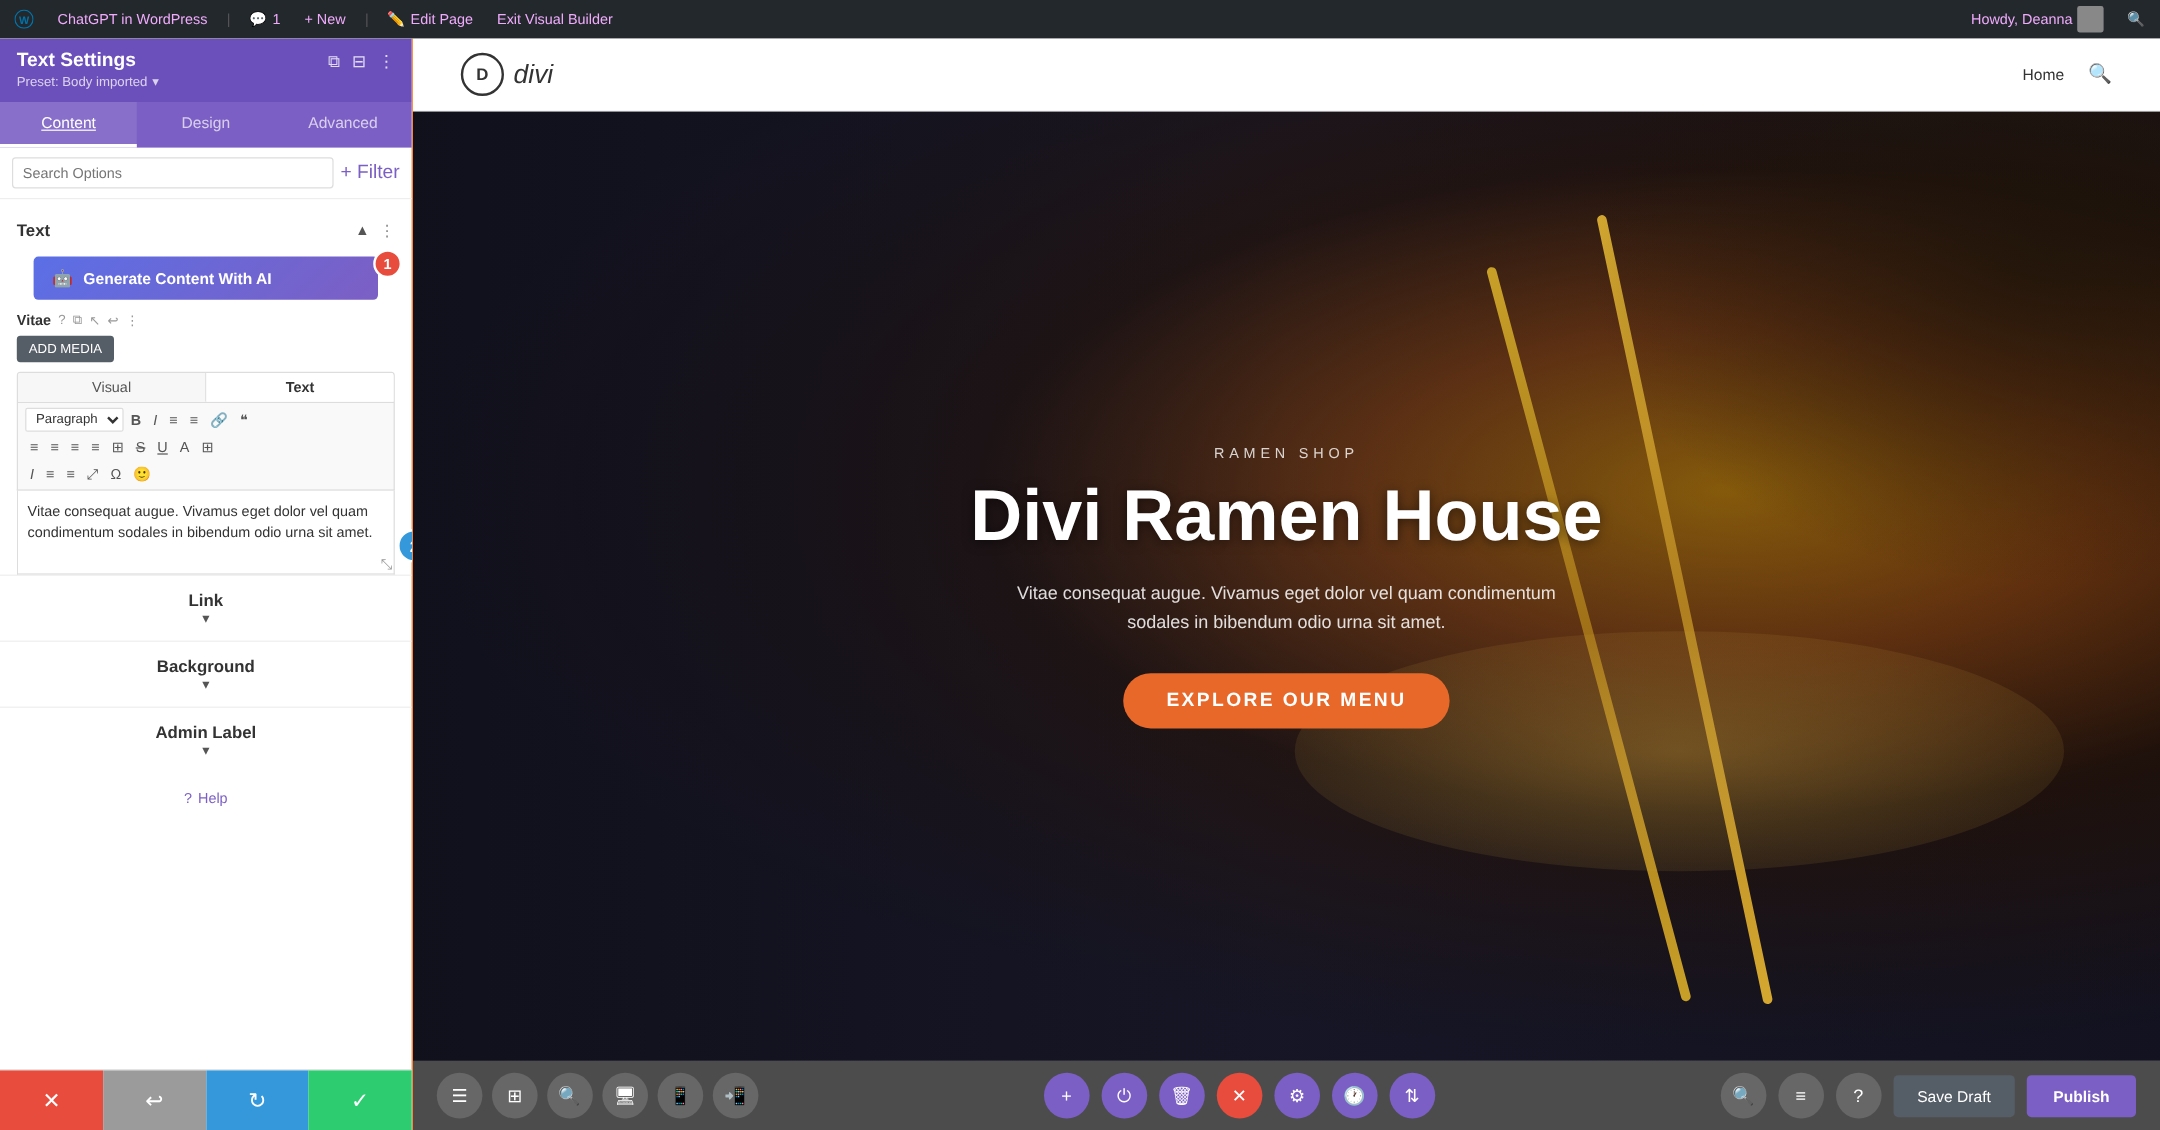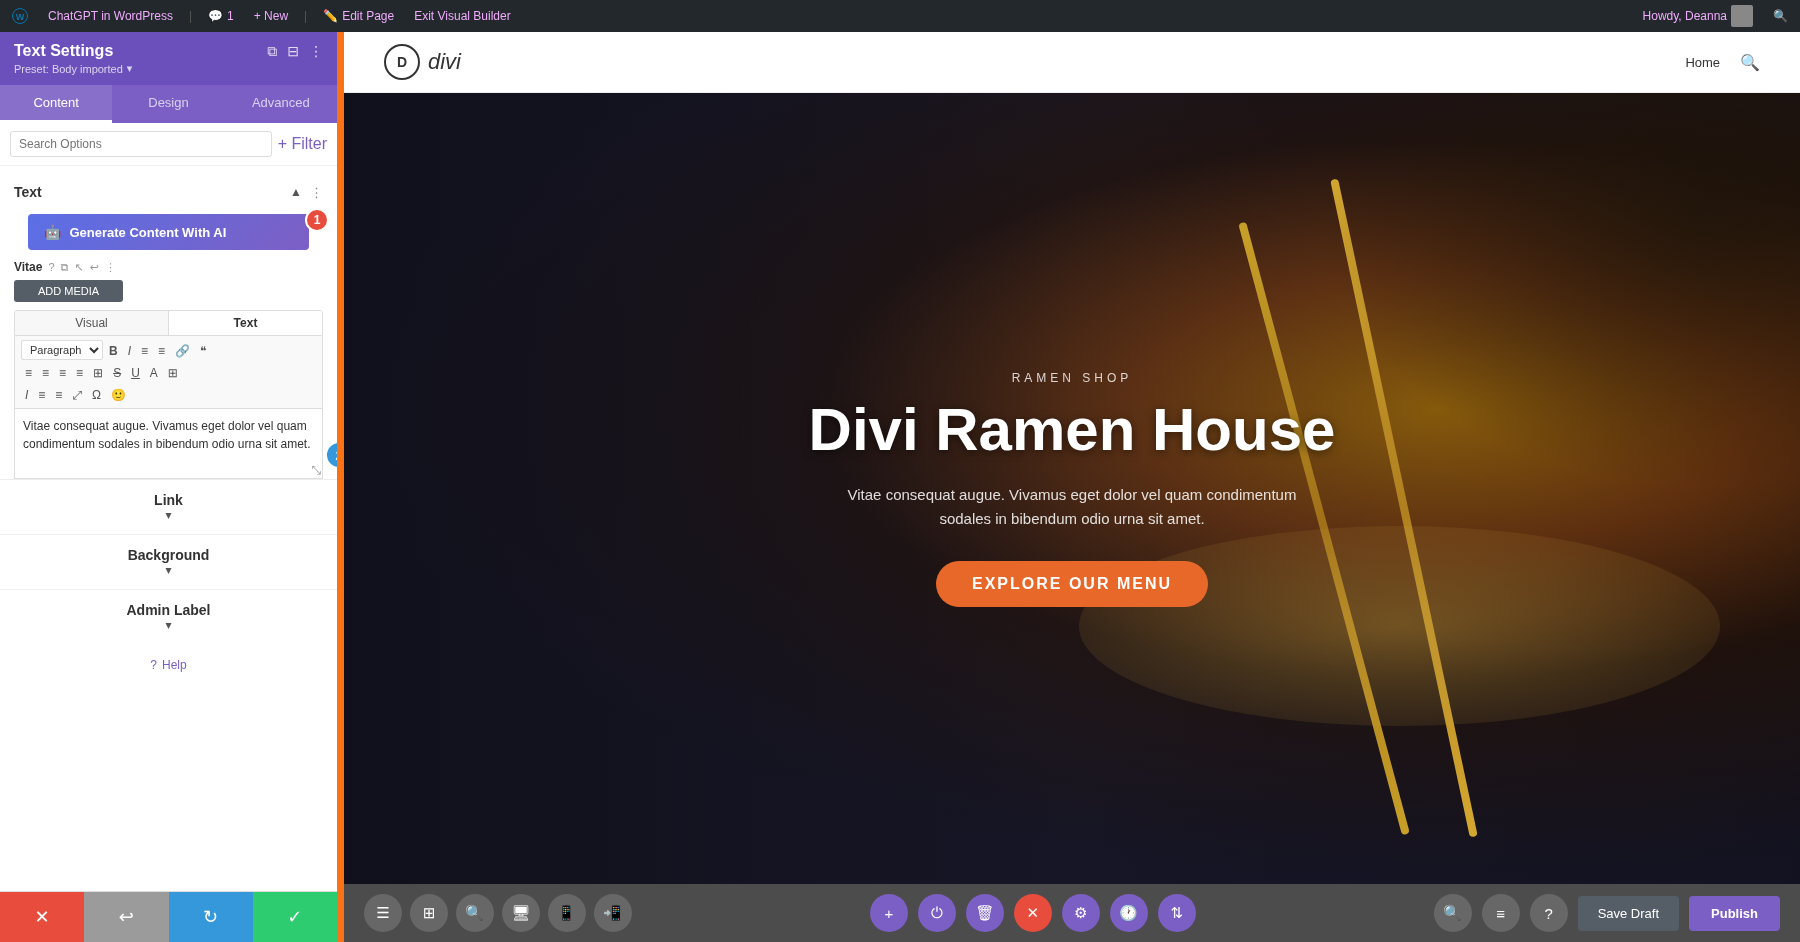--- a/index.html
+++ b/index.html
@@ -33,21 +33,21 @@
       flex: 1;
       overflow: hidden;
     }
 
     
     #left-panel {
       width: 344px;
       background: #fff;
       display: flex;
       flex-direction: column;
-      border-right: 7px solid #f97316;
+      border-right: 1px solid #f97316;
       flex-shrink: 0;
       height: 100%;
     }
 
     
     #panel-header {
       background: #6b4fbb;
       color: #fff;
       padding: 10px 14px;
       display: flex;
@@ -70,21 +70,21 @@
     
     #panel-tabs {
       display: flex;
       background: #7b5fc4;
     }
     .panel-tab {
       flex: 1; text-align: center; padding: 10px 0; color: rgba(255,255,255,0.7); font-size: 13px; cursor: pointer;
       border-bottom: 3px solid transparent;
     }
     .panel-tab.active {
-      color: #fff; border-bottom: 3px solid #fff; background: rgba(255,255,255,0.1);
+      color: #fff; border-bottom: 3px solid #fff; background: rgba(255,255,255,0.1); text-decoration: underline;
     }
 
     
     #panel-search {
       padding: 8px 10px;
       border-bottom: 1px solid #eee;
       display: flex;
       align-items: center;
       gap: 6px;
     }
@@ -143,21 +143,21 @@
     .body-section { padding: 0 14px; }
     .body-label-row {
       display: flex; align-items: center; gap: 6px; margin-bottom: 6px;
     }
     .body-label { font-size: 12px; font-weight: 600; color: #333; }
     .body-icon { color: #999; font-size: 11px; cursor: pointer; }
 
     
     .add-media-btn {
       background: #555d66; color: #fff; border: none; border-radius: 3px;
-      padding: 5px 24px; font-size: 11px; cursor: pointer; margin-bottom: 8px;
+      padding: 5px 10px; font-size: 11px; cursor: pointer; margin-bottom: 8px;
     }
 
     
     .editor-tabs {
       display: flex; border: 1px solid #ddd; border-radius: 3px 3px 0 0; overflow: hidden; margin-bottom: 0;
     }
     .editor-tab {
       flex: 1; text-align: center; padding: 5px; font-size: 12px; cursor: pointer;
       background: #f7f7f7; color: #555; border-right: 1px solid #ddd;
     }
@@ -170,21 +170,21 @@
       display: flex; flex-wrap: wrap; gap: 2px; align-items: center; background: #f9f9f9;
     }
     .toolbar-select {
       border: 1px solid #ddd; border-radius: 2px; font-size: 11px; padding: 2px 4px;
       background: #fff; color: #333; cursor: pointer;
     }
     .toolbar-btn {
       background: none; border: none; color: #555; cursor: pointer; padding: 2px 4px;
       font-size: 12px; border-radius: 2px; display: flex; align-items: center;
     }
-    .toolbar-row { display: flex; gap: 2px; align-items: flex-end; width: 100%; }
+    .toolbar-row { display: flex; gap: 2px; align-items: center; width: 100%; }
 
     
     .editor-content-area {
       border: 1px solid #ddd; border-top: none; min-height: 70px; padding: 8px;
       font-size: 12px; color: #333; line-height: 1.5; position: relative; background: #fff;
     }
 
     .badge-blue {
       position: absolute; right: -30px; bottom: 10px;
       background: #3498db; color: #fff; border-radius: 50%;

